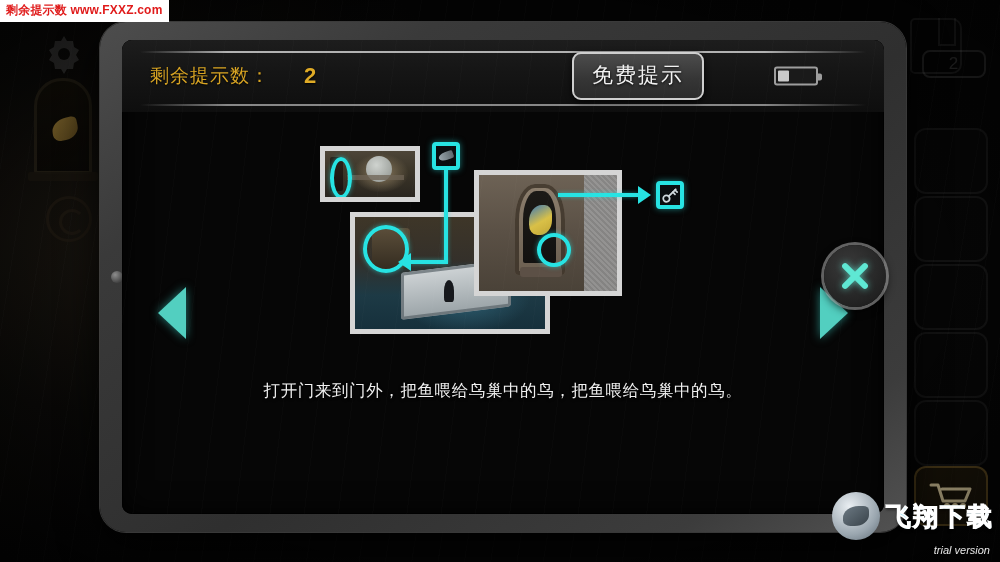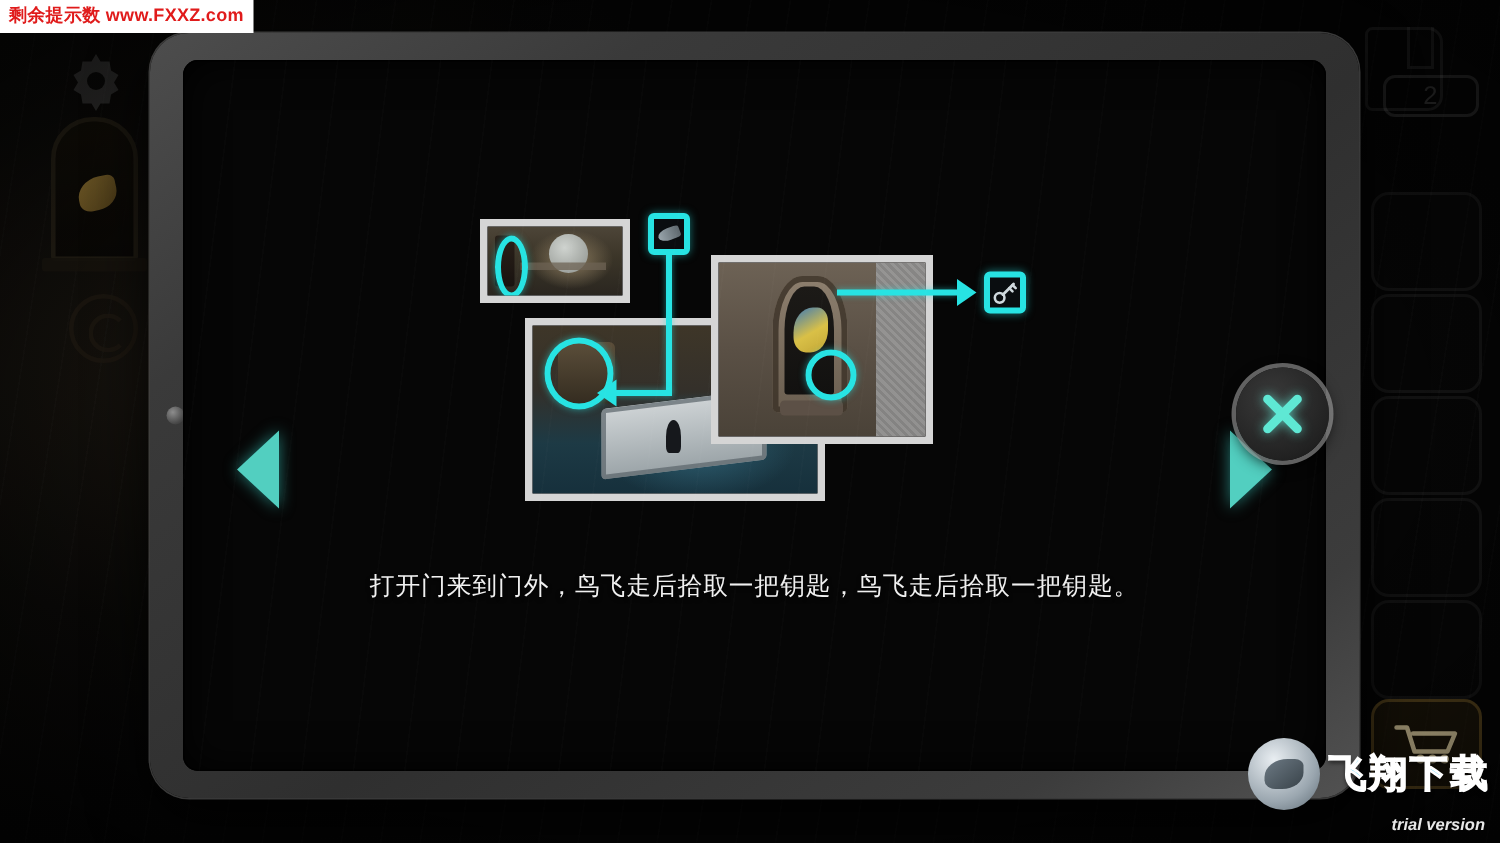--- a/index.html
+++ b/index.html
@@ -353,21 +353,21 @@
     color:#38c8f5; font-size:25px; font-weight:bold; letter-spacing:2px;
     -webkit-text-stroke:1px #ffffff;
     text-shadow:0 2px 3px rgba(0,0,0,.6);
   }
   .wm-en {
     color:#e8eef2; font-size:15px; font-weight:bold; letter-spacing:2.4px;
     margin-top:3px;
   }
   .wm-trial {
     position:absolute; right:10px; bottom:6px;
-    color:#e7e7e7; font-size:11px; font-style:italic;font-weight:bold;
+    color:#e7e7e7; font-size:11px; font-style:italic;
   }
 </style>
 </head>
 <body>
 
 <div id="root">
 
   <div class="bg-wall"></div>
   <div class="bg-rain"></div>
 
@@ -396,20 +396,30 @@
     </svg>
   </div>
 
   <div class="bg-vignette"></div>
 
   <div class="tablet">
     <div class="tablet-dot"></div>
 
     <div class="tablet-inner">
 
+      <div class="hdr">
+        <div class="hdr-line-top"></div>
+        <div class="hdr-line-bot"></div>
+        <div class="hint-label">剩余提示数：</div>
+        <div class="hint-count">2</div>
+        <div class="free-btn">免费提示</div>
+        <div class="battery">
+          <div class="battery-fill"></div>
+        </div>
+      </div>
 
       <div class="diagram">
 
         <div class="shot shot-a">
           <div class="sceneA"></div>
           <div class="sceneA-door"></div>
           <div class="sceneA-clock"></div>
           <div class="sceneA-shelf"></div>
           <div class="hl-ellipse" style="left:5px;top:6px;width:22px;height:42px"></div>
         </div>
@@ -443,21 +453,21 @@
         <div class="arrow-head arrow-right" style="left:516px; top:74px"></div>
         <div class="item-box" style="left:534px; top:69px">
           <svg viewBox="0 0 28 28" style="position:absolute;left:0;top:0;width:100%;height:100%">
             <circle cx="9" cy="19" r="4.5" fill="none" stroke="#cfd8dd" stroke-width="2.4"></circle>
             <line x1="12" y1="16" x2="22" y2="6" stroke="#cfd8dd" stroke-width="2.6" stroke-linecap="round"></line>
             <line x1="18" y1="10" x2="21" y2="13" stroke="#cfd8dd" stroke-width="2.4" stroke-linecap="round"></line>
             <line x1="21" y1="7" x2="24" y2="10" stroke="#cfd8dd" stroke-width="2.4" stroke-linecap="round"></line>
           </svg>
         </div>
 
-        <div class="caption">打开门来到门外，鸟飞走后拾取一把钥匙，鸟飞走后拾取一把钥匙。</div>
+        <div class="caption">打开门来到门外，把鱼喂给鸟巢中的鸟，把鱼喂给鸟巢中的鸟。</div>
 
         <div class="nav nav-prev"></div>
         <div class="nav nav-next"></div>
       </div>
 
       <div class="screen-rain"></div>
     </div>
   </div>
 
   <div class="close-btn">

